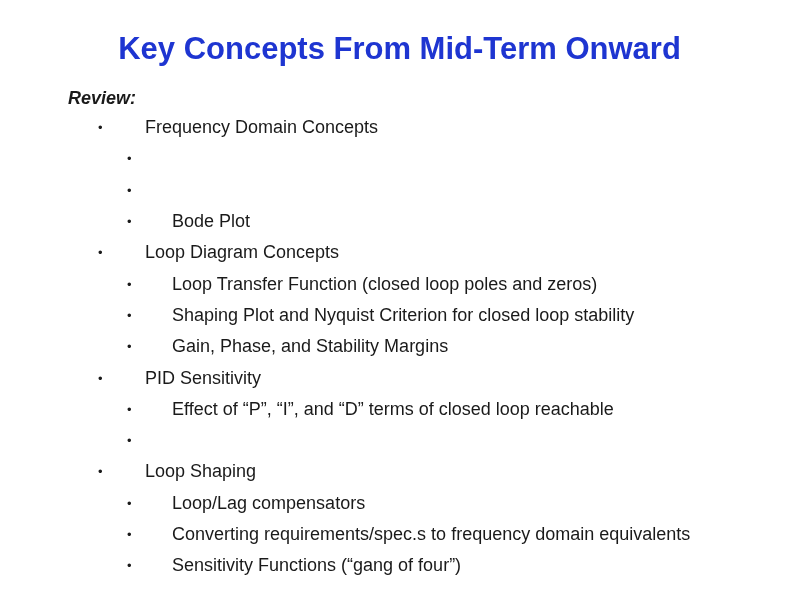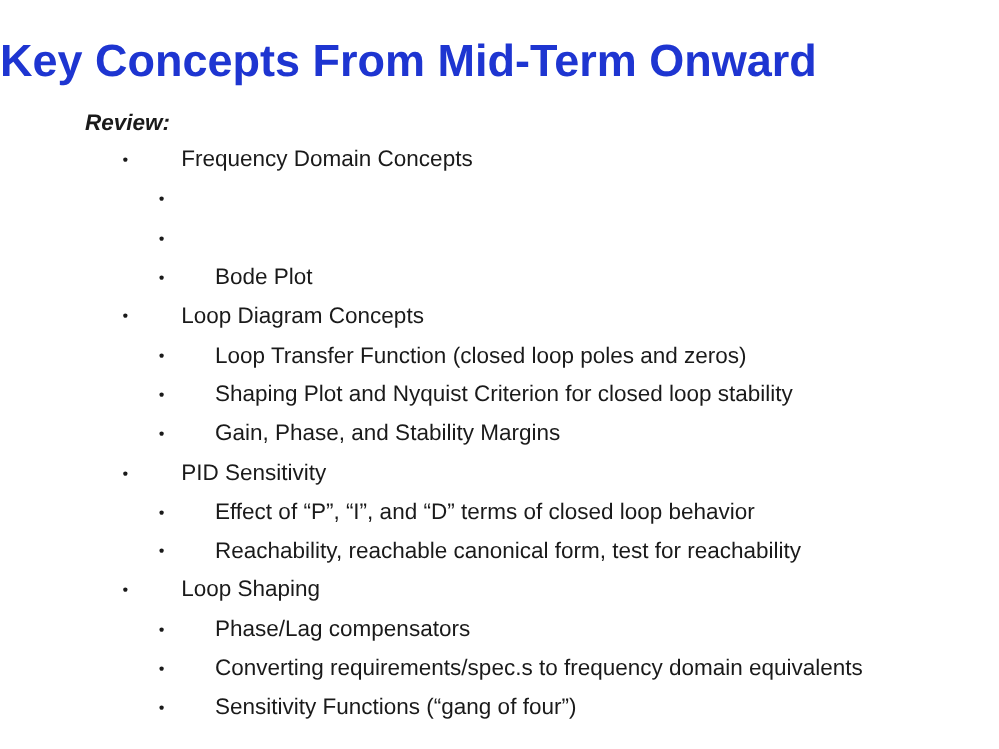--- a/index.html
+++ b/index.html
@@ -15,21 +15,22 @@
   }
   .slide {
     position: relative;
     width: 799px;
     height: 599px;
     background: #ffffff;
   }
   .slide-title {
     margin: 0;
     padding-top: 31px;
-    font-size: 36px;
+    text-align: center;
+    font-size: 31px;
     line-height: 36px;
     font-weight: 700;
     color: #1e35d1;
     letter-spacing: 0px;
   }
   .review-heading {
     margin: 20px 0 0 68px;
     font-size: 18px;
     line-height: 22px;
     font-weight: 700;
@@ -102,34 +103,33 @@
       <span class="bullet">•</span>
       <span class="row-text">Gain, Phase, and Stability Margins</span>
     </div>
 
     <div class="row l1">
       <span class="bullet">•</span>
       <span class="row-text">PID Sensitivity</span>
     </div>
     <div class="row l2">
       <span class="bullet">•</span>
-      <span class="row-text">Effect of “P”, “I”, and “D” terms of closed loop behavior</span>
+      <span class="row-text">Effect of “P”, “I”, and “D” terms of closed loop reachable</span>
     </div>
     <div class="row l2">
       <span class="bullet">•</span>
-      <span class="row-text">Reachability, reachable canonical form, test for reachability</span>
     </div>
 
     <div class="row l1">
       <span class="bullet">•</span>
       <span class="row-text">Loop Shaping</span>
     </div>
     <div class="row l2">
       <span class="bullet">•</span>
-      <span class="row-text">Phase/Lag compensators</span>
+      <span class="row-text">Loop/Lag compensators</span>
     </div>
     <div class="row l2">
       <span class="bullet">•</span>
       <span class="row-text">Converting requirements/spec.s to frequency domain equivalents</span>
     </div>
     <div class="row l2">
       <span class="bullet">•</span>
       <span class="row-text">Sensitivity Functions (“gang of four”)</span>
     </div>
 

